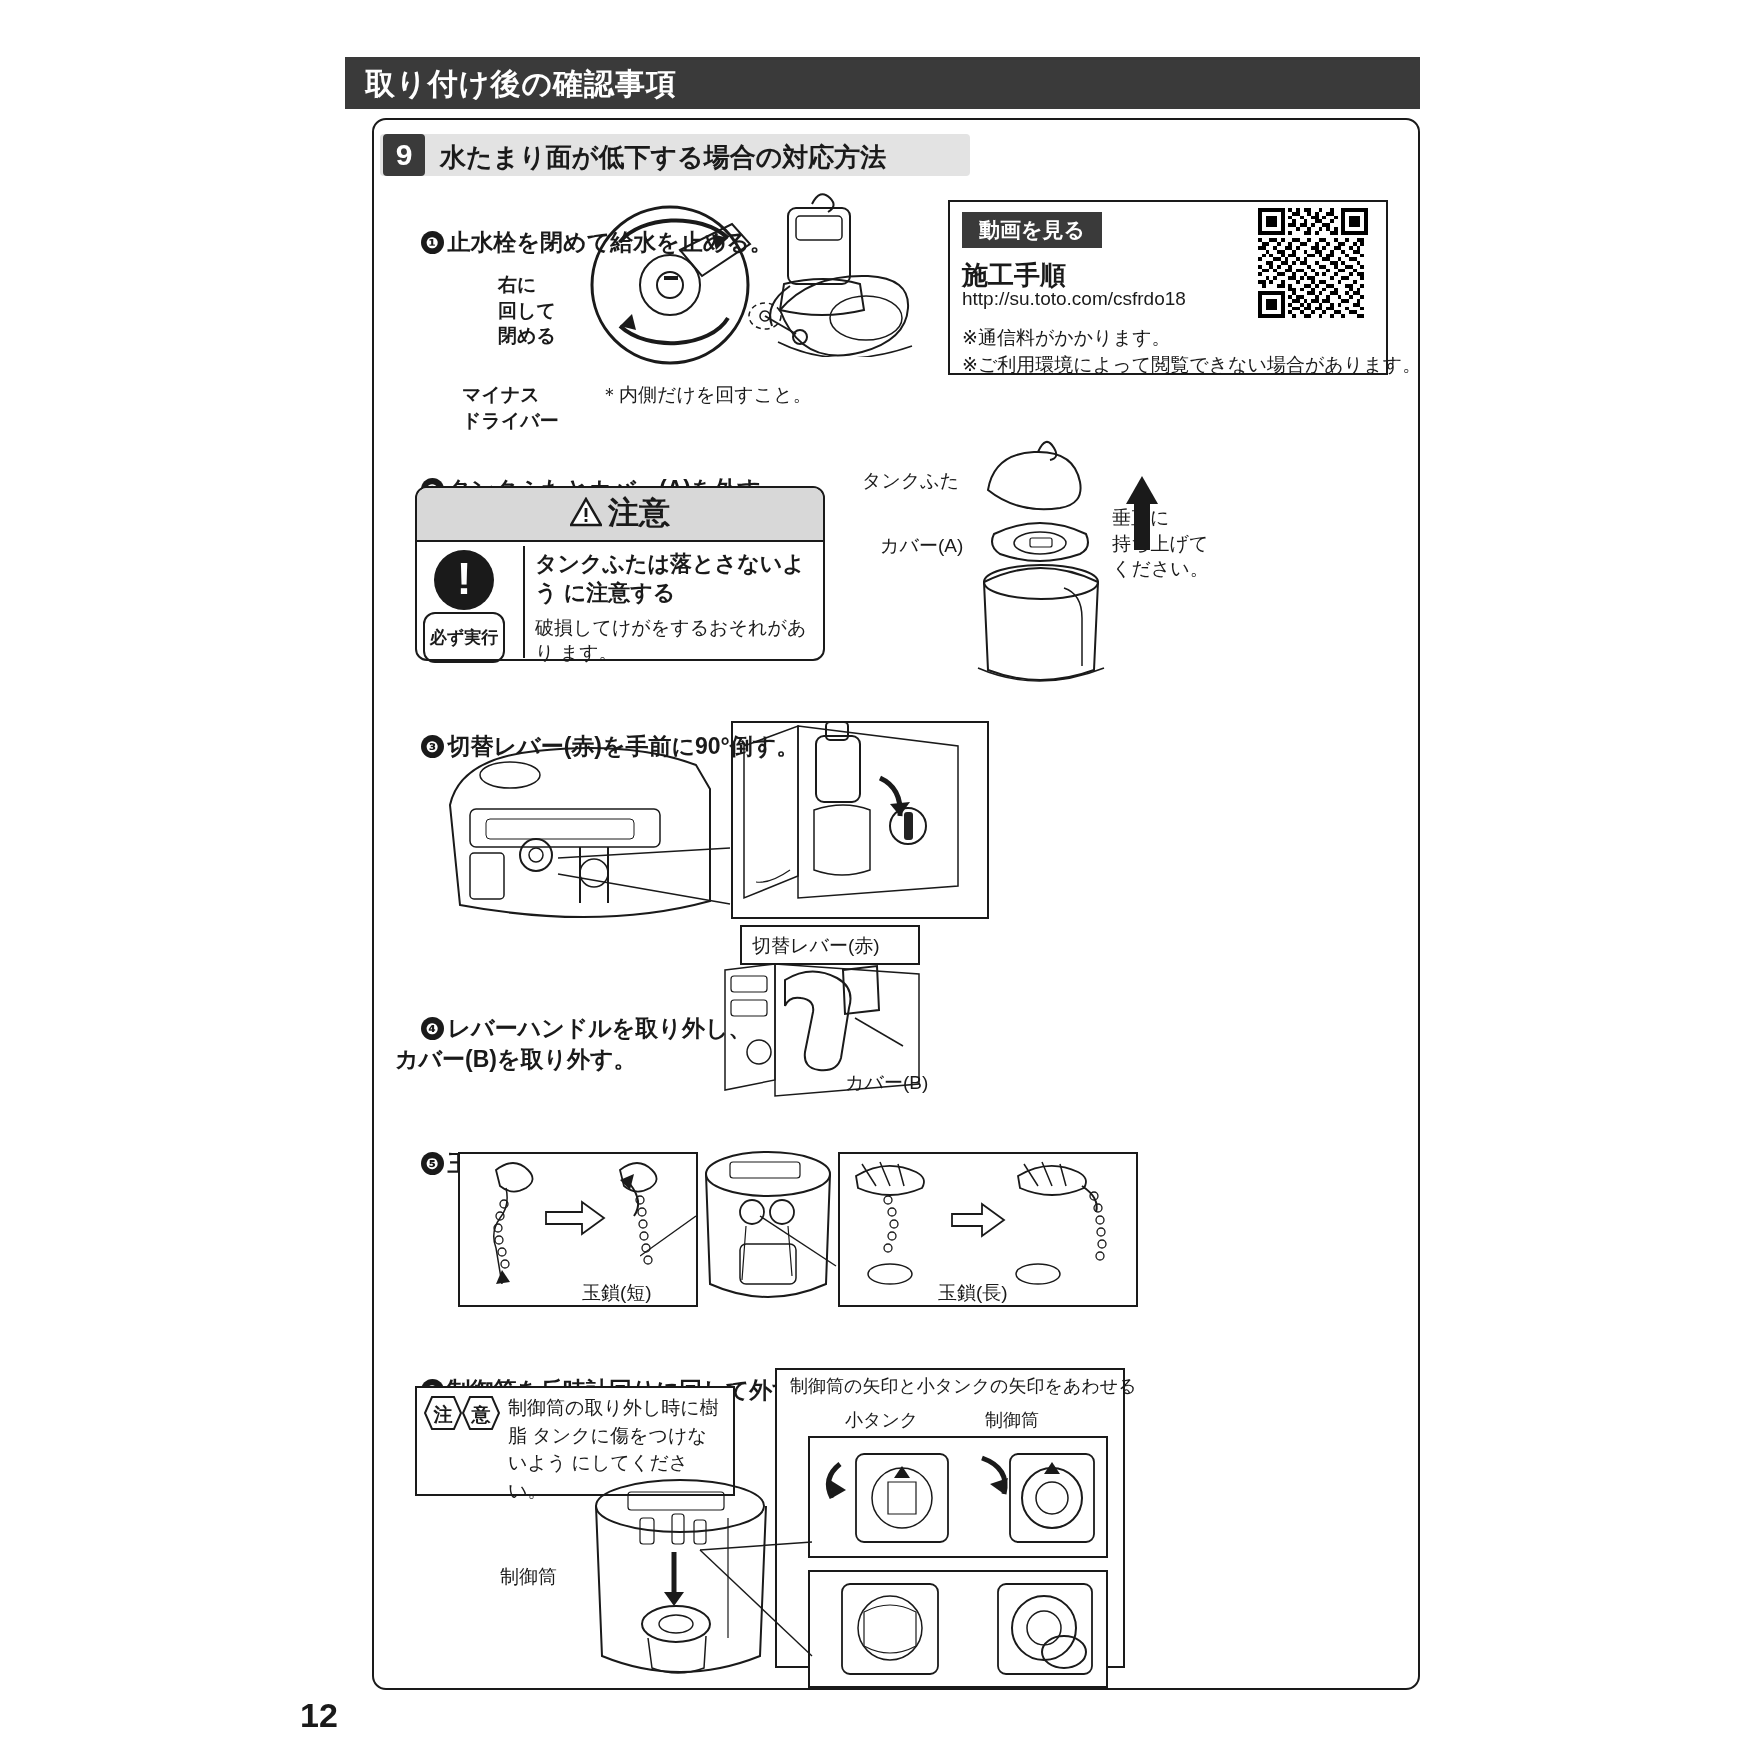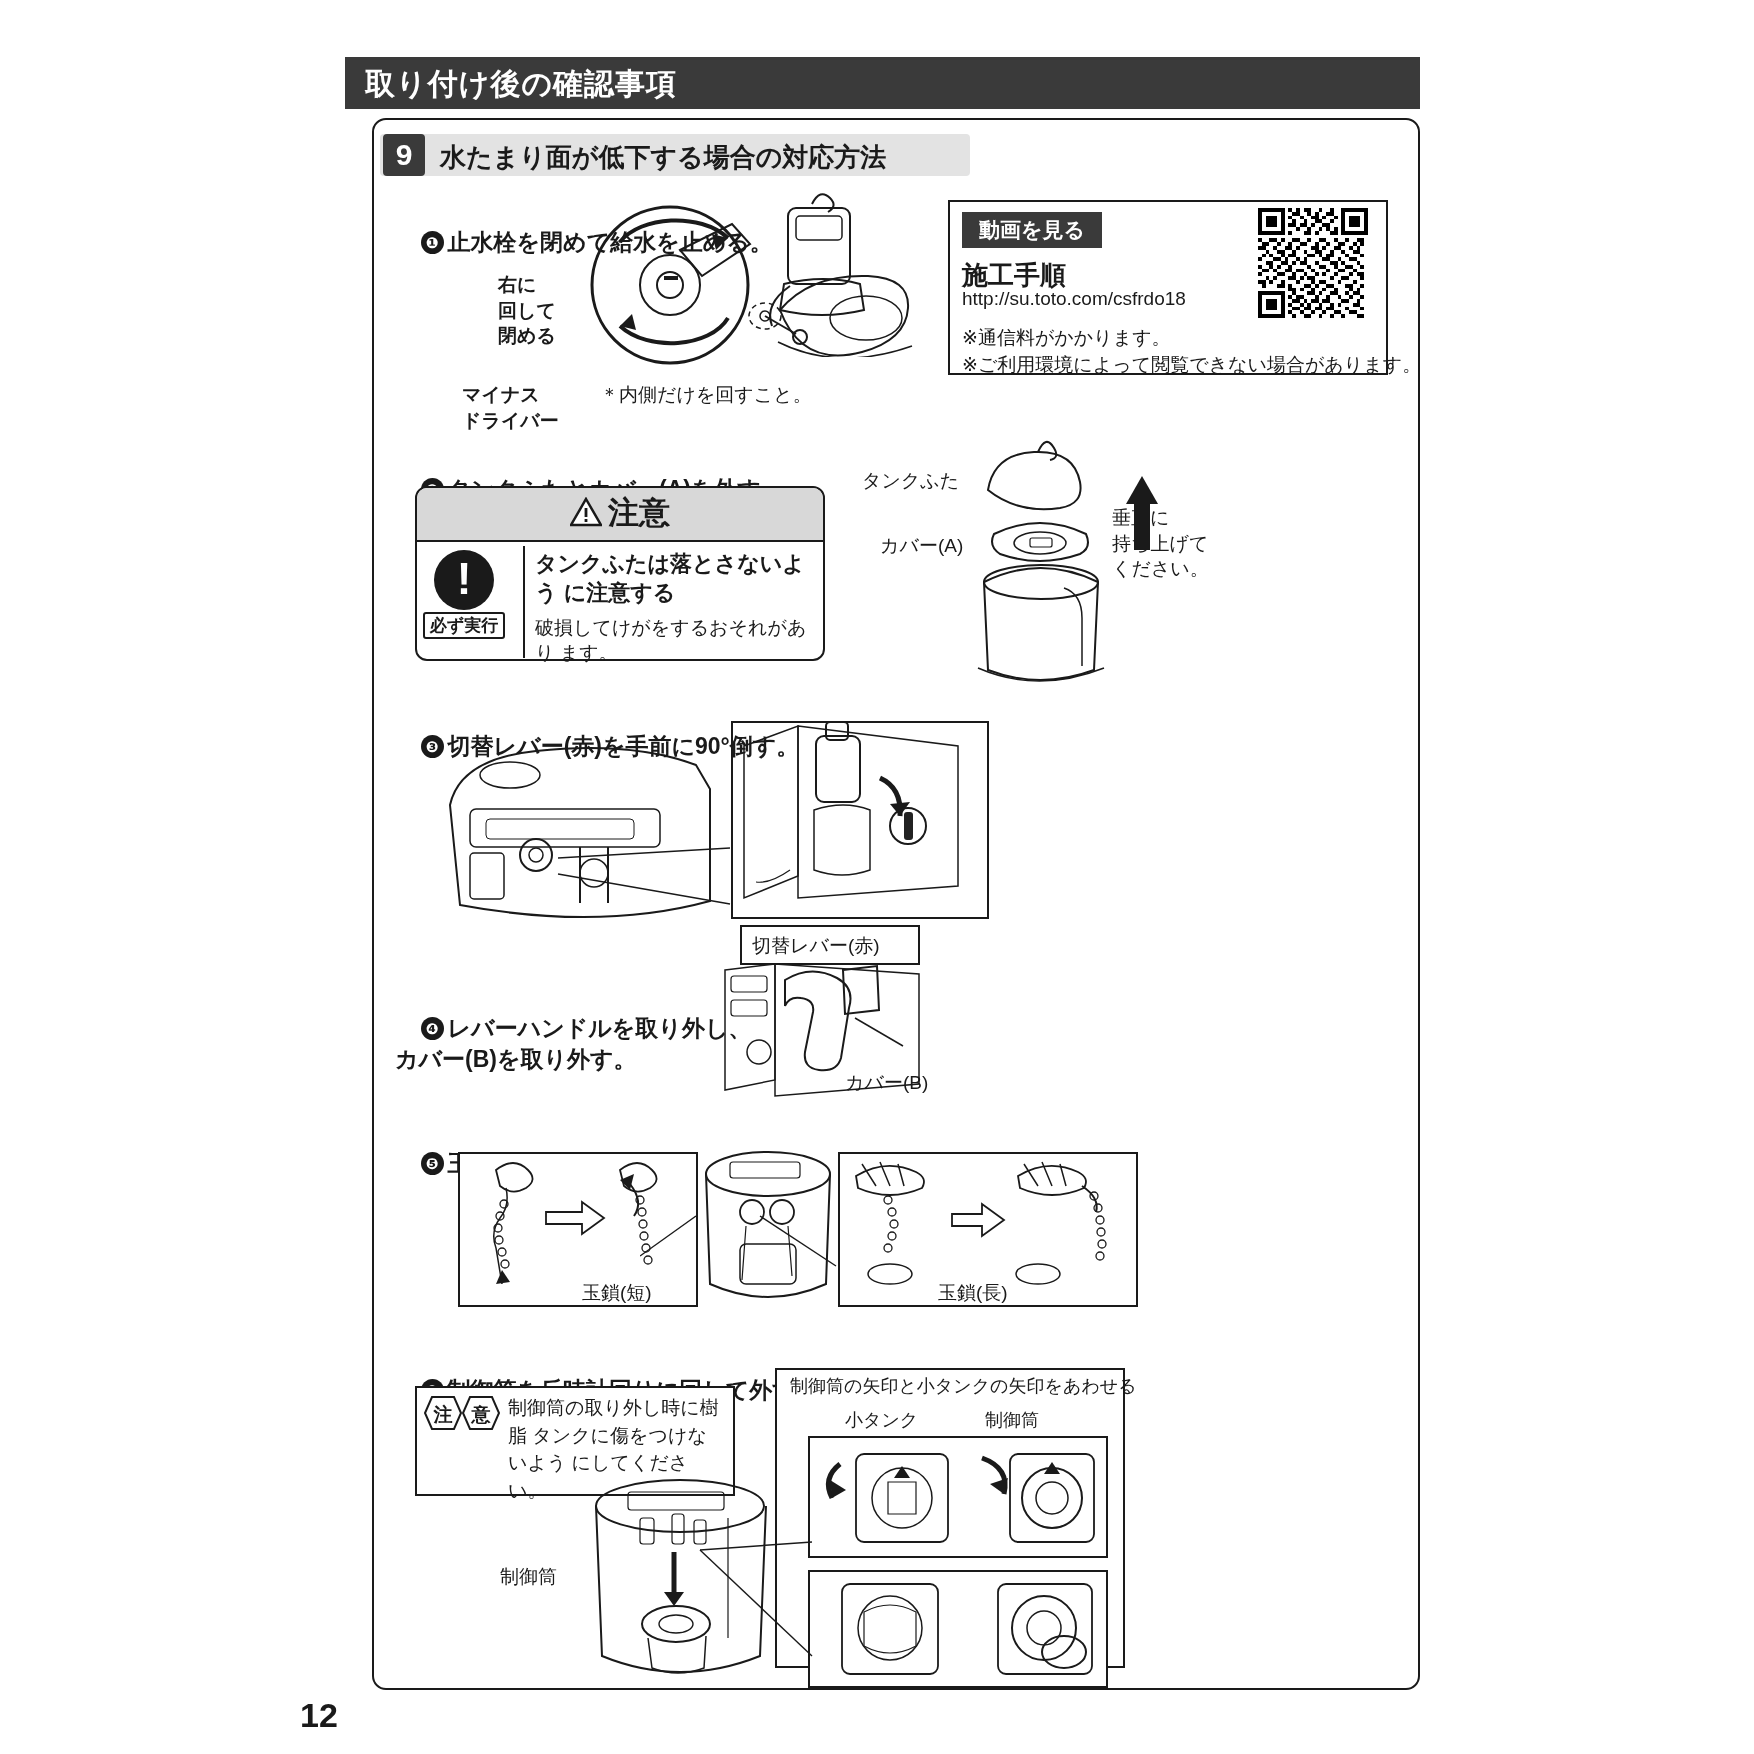--- a/index.html
+++ b/index.html
@@ -32,21 +32,21 @@
   .vn1{position:absolute;left:962px;top:325px;font-size:19px;text-align:right;}
   .vn2{position:absolute;left:962px;top:352px;font-size:19px;}
   .qr{position:absolute;left:1258px;top:208px;width:110px;height:110px;}
 
   
   .cbox{position:absolute;left:415px;top:486px;width:410px;height:175px;border:2px solid #1a1a1a;border-radius:12px;box-sizing:border-box;background:#fff;overflow:hidden;}
   .cbox-top{position:absolute;left:0;top:0;width:100%;height:52px;background:#d8d8d8;border-bottom:2px solid #1a1a1a;}
   .cbox-ttl{position:absolute;left:0;top:6px;width:100%;text-align:center;font-size:31px;font-weight:bold;}
   .cbox-ic{position:absolute;left:10px;top:62px;width:82px;text-align:center;}
   .cbox-ic .circ{width:60px;height:60px;border-radius:50%;background:#1a1a1a;color:#fff;font-size:44px;font-weight:bold;line-height:58px;margin:0 auto;}
-  .cbox-ic .cap{display:block;margin-top:2px;font-size:17px;font-weight:bold;border:2px solid #1a1a1a;border-radius:3px;padding:0 2px;}
+  .cbox-ic .cap{display:block;margin-top:2px;font-size:17px;font-weight:bold;border:2px solid #1a1a1a;border-radius:12px;padding:12px 2px;}
   .cbox-vr{position:absolute;left:100px;top:58px;width:2px;height:110px;background:#1a1a1a;}
   .cbox-h{position:absolute;left:112px;top:62px;width:280px;font-size:22px;font-weight:bold;line-height:1.3;}
   .cbox-b{position:absolute;left:112px;top:128px;width:285px;font-size:19px;line-height:1.3;}
 
   
   .ob{position:absolute;border:2px solid #1a1a1a;box-sizing:border-box;background:#fff;}
 
   
   .nbox{position:absolute;left:415px;top:1386px;width:320px;height:110px;border:2px solid #1a1a1a;box-sizing:border-box;background:#fff;}
   .hex{position:absolute;left:424px;top:1396px;width:78px;height:34px;}

